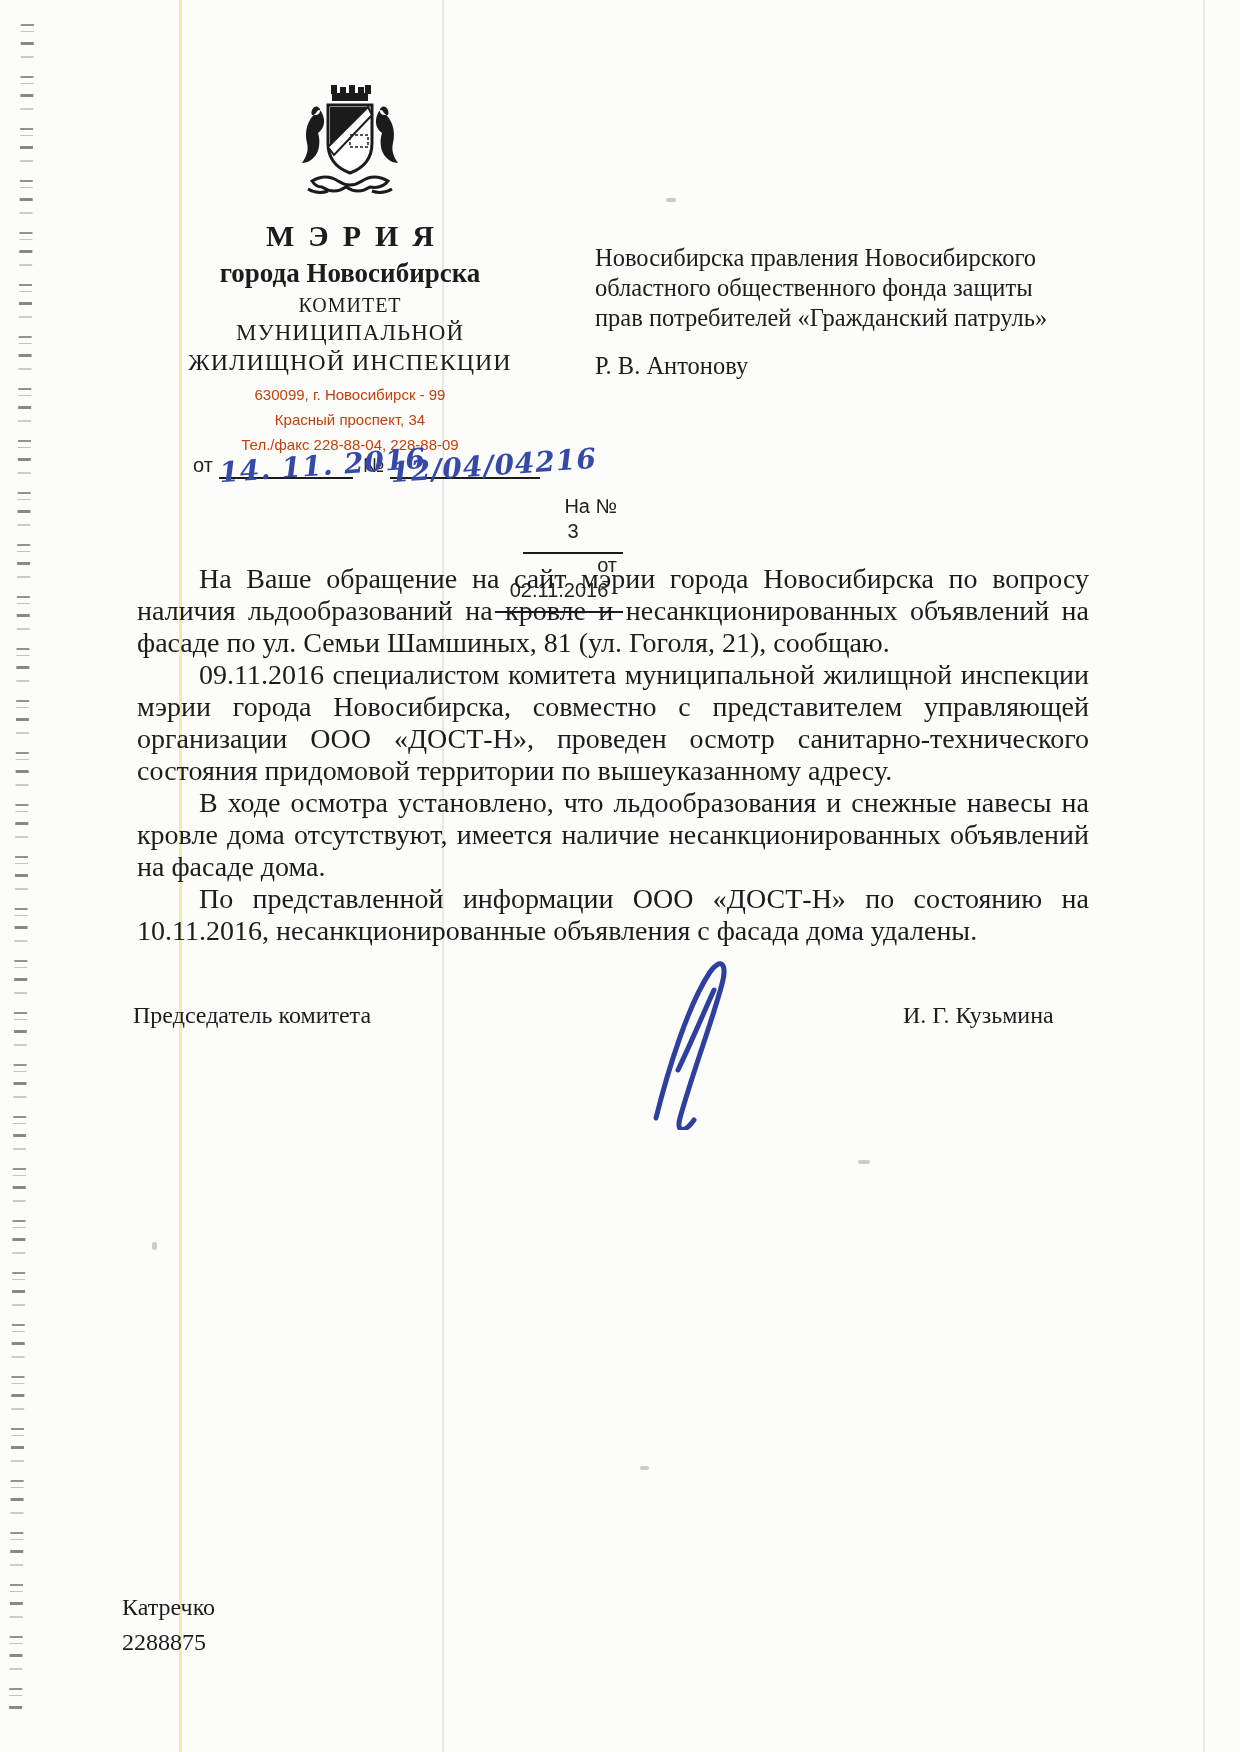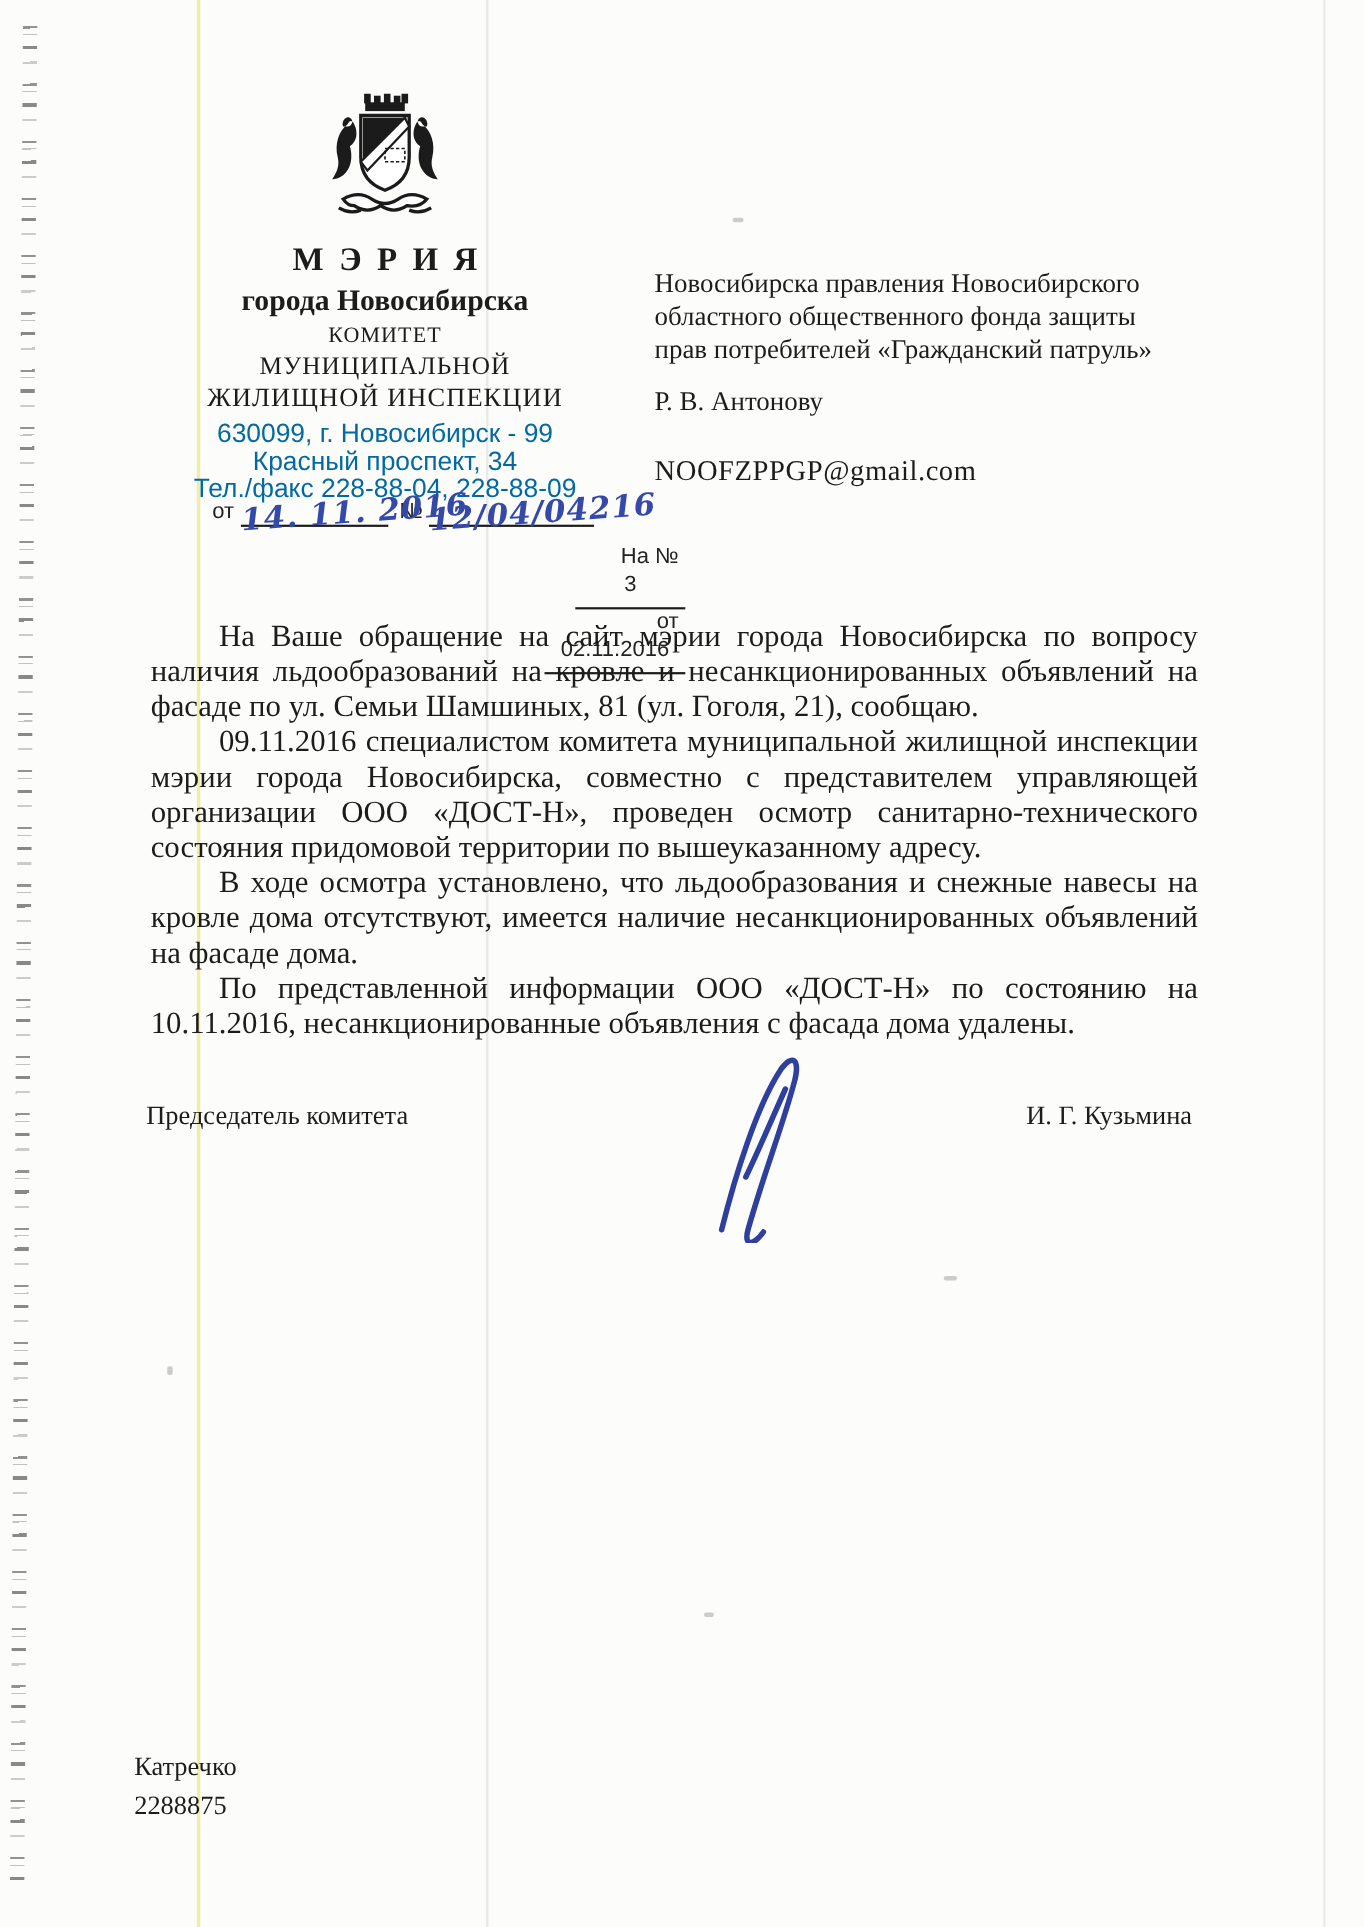--- a/index.html
+++ b/index.html
@@ -32,21 +32,21 @@
   .speck{position:absolute;background:rgba(60,60,60,.25);border-radius:2px;}
 
   
   .letterhead{position:absolute;left:150px;top:85px;width:400px;text-align:center;}
   .emblem{display:block;margin:0 auto;}
   .org1{font-size:30px;font-weight:bold;letter-spacing:14px;padding-left:14px;margin-top:12px;}
   .org2{font-size:27px;font-weight:bold;margin-top:5px;}
   .org3{font-size:20px;margin-top:5px;letter-spacing:1px;}
   .org4{font-size:23px;margin-top:3px;letter-spacing:1px;font-family:Liberation Serif, serif;}
   .org5{font-size:24px;margin-top:3px;letter-spacing:1px;}
-  .addr{font-family:"Liberation Sans", sans-serif;font-size:24px;line-height:25px;margin-top:6px;color:#0369a1;}
+  .addr{font-family:"Liberation Sans", sans-serif;font-size:15px;line-height:25px;margin-top:6px;color:#c2410c;}
 
   
   .refblock{position:absolute;left:193px;top:447px;width:430px;
     font-family:"Liberation Sans", sans-serif;font-size:20px;color:#222;}
   .refrow{display:flex;align-items:flex-end;}
   .refrow + .refrow{margin-top:16px;flex-direction:column;}
   .uline{display:inline-block;border-bottom:2px solid #1c1c1c;text-align:center;height:30px;}
   .hw{
     font-family:"DejaVu Serif", serif;font-style:italic;font-weight:bold;
     color:#3449a8;font-size:28px;letter-spacing:1px;white-space:nowrap;
@@ -61,21 +61,21 @@
   .recipient .name{margin-top:18px;}
   .recipient .email{margin-top:32px;font-size:26px;letter-spacing:.5px;}
 
   
   .body-text{position:absolute;left:137px;top:563px;width:952px;
     font-size:28px;line-height:32px;text-align:justify;}
   .body-text p{margin:0;text-indent:62px;}
 
   
   .sig-label{position:absolute;left:133px;top:1002px;font-size:24px;}
-  .sig-name{position:absolute;left:933px;top:1002px;font-size:24px;}
+  .sig-name{position:absolute;left:903px;top:1002px;font-size:24px;}
   .sig-mark{position:absolute;left:618px;top:950px;}
 
   
   .footer{position:absolute;left:122px;top:1590px;font-size:24px;line-height:35px;}
 </style>
 </head>
 <body>
 
 <div class="page">
 
@@ -141,21 +141,20 @@
       <span class="lbl mid" style="padding-left:28px;">от</span>
       <span class="uline typed" style="width:128px;">02.11.2016</span>
     </div>
   </div>
 
   <div class="recipient">
     <div>Новосибирска правления Новосибирского</div>
     <div>областного общественного фонда защиты</div>
     <div>прав потребителей «Гражданский патруль»</div>
     <div class="name">Р. В. Антонову</div>
-    <div class="email">NOOFZPPGP@gmail.com</div>
   </div>
 
   <div class="body-text">
     <p>На Ваше обращение на сайт мэрии города Новосибирска по вопросу наличия льдообразований на кровле и несанкционированных объявлений на фасаде по ул. Семьи Шамшиных, 81 (ул. Гоголя, 21), сообщаю.</p>
     <p>09.11.2016 специалистом комитета муниципальной жилищной инспекции мэрии города Новосибирска,  совместно с представителем управляющей организации ООО «ДОСТ-Н», проведен осмотр санитарно-технического состояния придомовой территории по вышеуказанному адресу.</p>
     <p>В ходе осмотра установлено, что льдообразования и снежные навесы на кровле дома отсутствуют, имеется наличие несанкционированных объявлений на фасаде дома.</p>
     <p>По представленной информации ООО «ДОСТ-Н» по состоянию на 10.11.2016, несанкционированные объявления с фасада дома удалены.</p>
   </div>
 
   <div class="sig-label">Председатель комитета</div>

